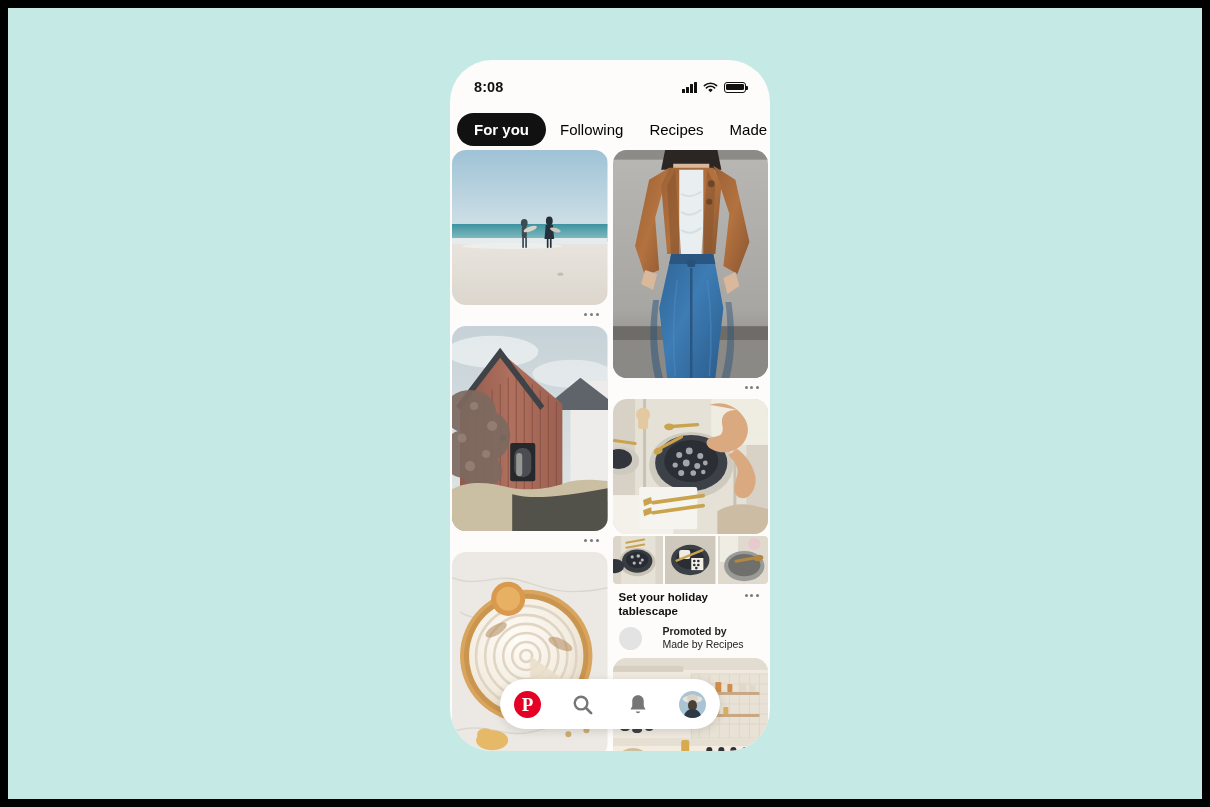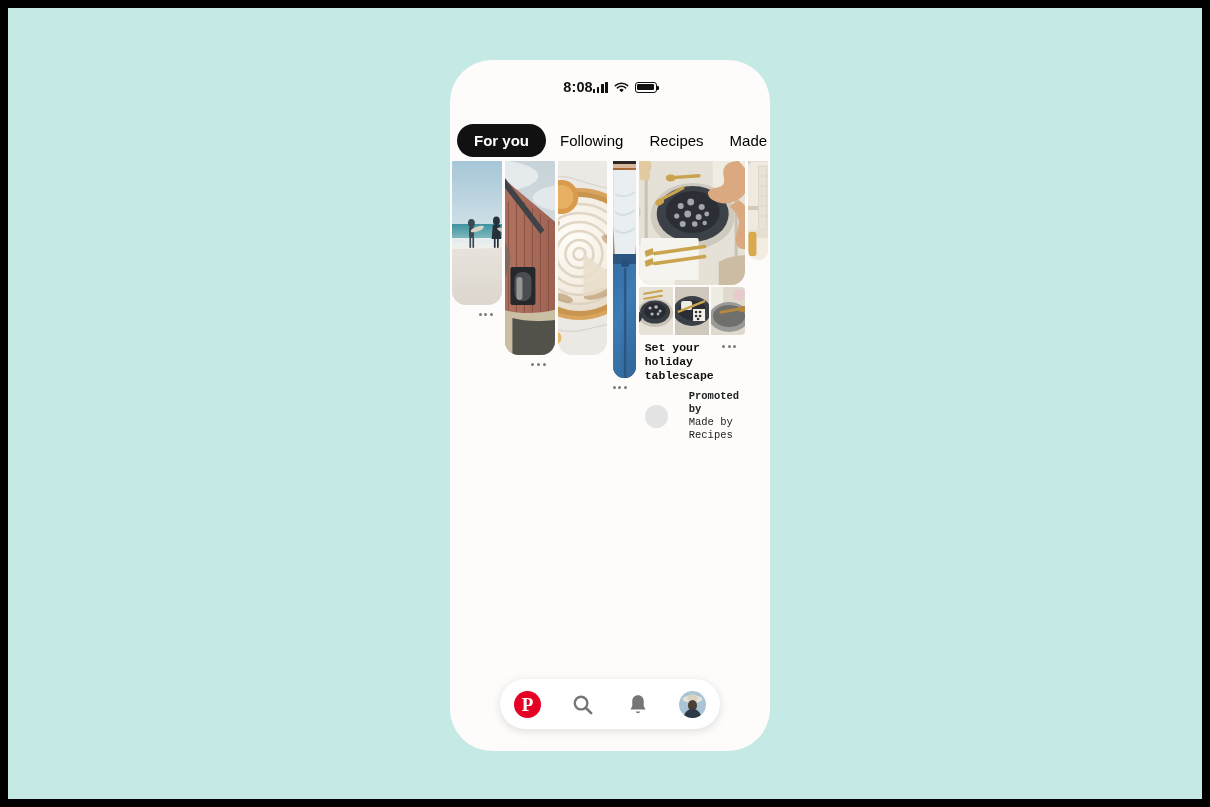--- a/index.html
+++ b/index.html
@@ -20,51 +20,51 @@
     position: absolute;
     left: 442px; top: 52px;
     width: 320px; height: 691px;
     background: #fdfcfa;
     border-radius: 42px;
     overflow: hidden;
   }
   
   .statusbar {
     position: absolute; top: 0; left: 0; right: 0; height: 40px;
-    display: flex; align-items: center; justify-content: center;
+    display: flex; align-items: center; justify-content: space-between;
     padding: 14px 24px 0 24px;
   }
   .status-time { font-size: 14.5px; font-weight: bold; color: #111; letter-spacing: .1px; }
   .status-icons { display: flex; align-items: center; gap: 6px; }
   .sig { display: flex; align-items: flex-end; gap: 1.5px; height: 11px; }
   .sig i { display: block; width: 2.6px; background: #111; border-radius: .5px; }
   .sig i:nth-child(1){ height: 4px; }
   .sig i:nth-child(2){ height: 6px; }
   .sig i:nth-child(3){ height: 8.5px; }
   .sig i:nth-child(4){ height: 11px; }
   .batt { width: 22px; height: 11px; border: 1.4px solid #111; border-radius: 3px; padding: 1.3px; position: relative; }
   .batt::after { content:""; position:absolute; right:-3.2px; top:3.2px; width:1.8px; height:4.4px; background:#111; border-radius:0 1px 1px 0; }
   .batt b { display:block; width:100%; height:100%; background:#111; border-radius:1.3px; }
   
   .tabbar {
-    position: absolute; top: 59px; left: 0; right: 0; height: 42px;
+    position: absolute; top: 48px; left: 0; right: 0; height: 42px;
     display: flex; align-items: center; gap: 2px; padding-left: 7px;
     background: #fdfcfa; z-index: 6;
   }
   .tab {
     font-size: 15px; color: #000000; padding: 8px 12px; border-radius: 20px;
     white-space: nowrap; cursor: pointer;
   }
   .tab.active { background: #111; color: #fff; font-weight: bold; padding: 8px 17px; }
   
   .feed {
     position: absolute; top: 90px; left: 0; right: 0; bottom: 0;
     display: flex; gap: 5px; padding: 0 2px; overflow: hidden;
   }
-  .col { flex: 1; display: flex; gap: 3px; min-width: 0; font-family: Liberation Mono, monospace; }
+  .col { flex: 1; display: flex; flex-direction: column; gap: 3px; min-width: 0; }
   .pin { position: relative; width: 100%; }
   .pin .media { width: 100%; border-radius: 14px; overflow: hidden; display: block; position: relative; }
   .dots { height: 18px; display: flex; align-items: center; justify-content: flex-end; padding-right: 9px; gap: 2.6px; }
   .dots s { width: 3px; height: 3px; border-radius: 50%; background: #7b7b7b; display: block; }
   
   .promo-title { font-size: 11.5px; font-weight: bold; color: #111; line-height: 1.22; padding: 6px 20px 0 6px; }
   .promo-row { display: flex; align-items: center; gap: 21px; padding: 7px 6px 4px 6px; }
   .promo-av { width: 23px; height: 23px; border-radius: 50%; background: #e3e3e3; flex: none; }
   .promo-txt { font-size: 10.5px; line-height: 1.25; color: #222; }
   .promo-txt b { font-weight: bold; display: block; }

